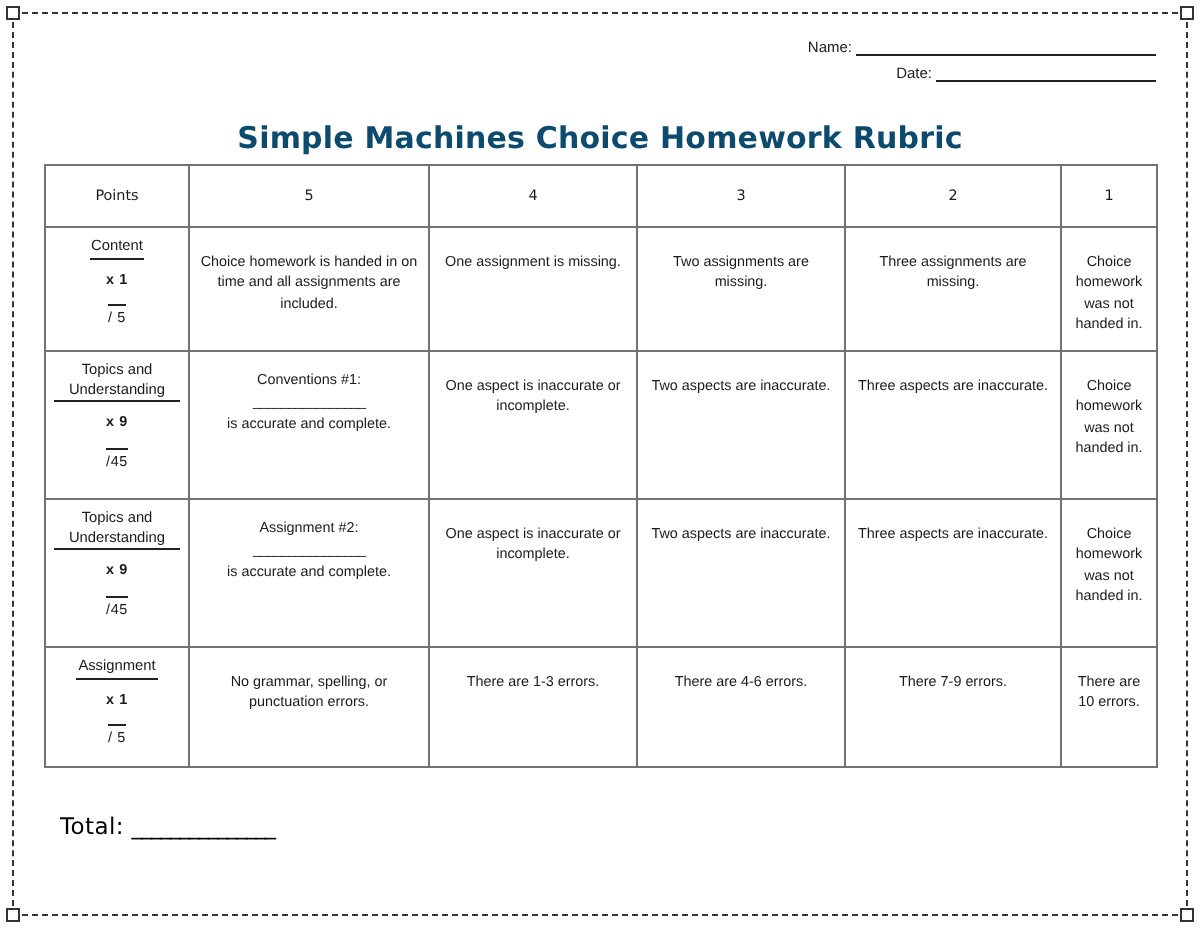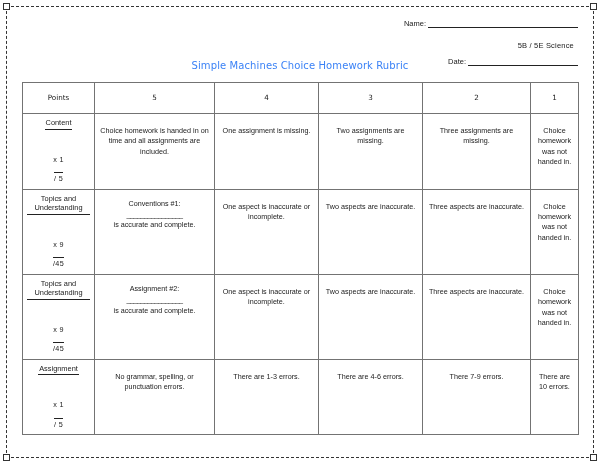--- a/index.html
+++ b/index.html
@@ -49,21 +49,21 @@
     right: 22px;
     top: 18px;
     width: 230px;
     font-size: 7.5px;
     color: #1a1a1a;
   }
   .hdr-row {
     display: flex;
     align-items: flex-end;
     justify-content: flex-end;
-    margin-bottom: 13px;
+    margin-bottom: 3px;
   }
   .hdr-label {
     font-size: 7.5px;
     margin-right: 2px;
     white-space: nowrap;
   }
   .hdr-line {
     flex: 0 0 150px;
     border-bottom: 1px solid #222;
     height: 9px;
@@ -77,24 +77,24 @@
   }
 
   
   .title {
     position: absolute;
     left: 22px;
     right: 22px;
     top: 60px;
     text-align: center;
     font-family: "DejaVu Sans", sans-serif;
-    font-size: 10px;
-    font-weight: normal;
+    font-size: 15px;
+    font-weight: bold;
     letter-spacing: 0.1px;
-    color: #3b82f6;
+    color: #0c4a6e;
   }
 
   
   table.rubric {
     position: absolute;
     left: 22px;
     top: 82px;
     width: 556px;
     border-collapse: collapse;
     table-layout: fixed;
@@ -138,23 +138,24 @@
     padding-top: 6px;
   }
   .pts-title {
     display: inline-block;
     border-bottom: 1px solid #222;
     font-size: 7.4px;
     padding: 0 1px 1px 1px;
     line-height: 1.3;
   }
   .pts-mult {
-    margin-top: 25px;
+    margin-top: 5px;
     font-size: 7.2px;
     letter-spacing: 0.3px;
+    font-weight: bold;
   }
   .pts-total {
     margin-top: 7px;
     font-size: 7.2px;
     display: inline-block;
     border-top: 1px solid #222;
     padding-top: 1px;
     letter-spacing: 0.3px;
   }
 
@@ -195,21 +196,20 @@
   <div class="corner tl"></div>
   <div class="corner tr"></div>
   <div class="corner bl"></div>
   <div class="corner br"></div>
 
   <div class="header-block">
     <div class="hdr-row">
       <span class="hdr-label">Name:</span>
       <span class="hdr-line"></span>
     </div>
-    <div class="hdr-sub">5B / 5E Science</div>
     <div class="hdr-row">
       <span class="hdr-label">Date:</span>
       <span class="hdr-line short"></span>
     </div>
   </div>
 
   <div class="title">Simple Machines Choice Homework Rubric</div>
 
   <table class="rubric">
     <colgroup>
@@ -328,14 +328,18 @@
           <div class="cell-body">There 7-9 errors.</div>
         </td>
         <td>
           <div class="cell-body">There are 10 errors.</div>
         </td>
       </tr>
 
     </tbody>
   </table>
 
+  <div class="total">
+    <span>Total:</span>
+    <span class="line">_______________</span>
+  </div>
 
 </div>
 
 </body></html>

